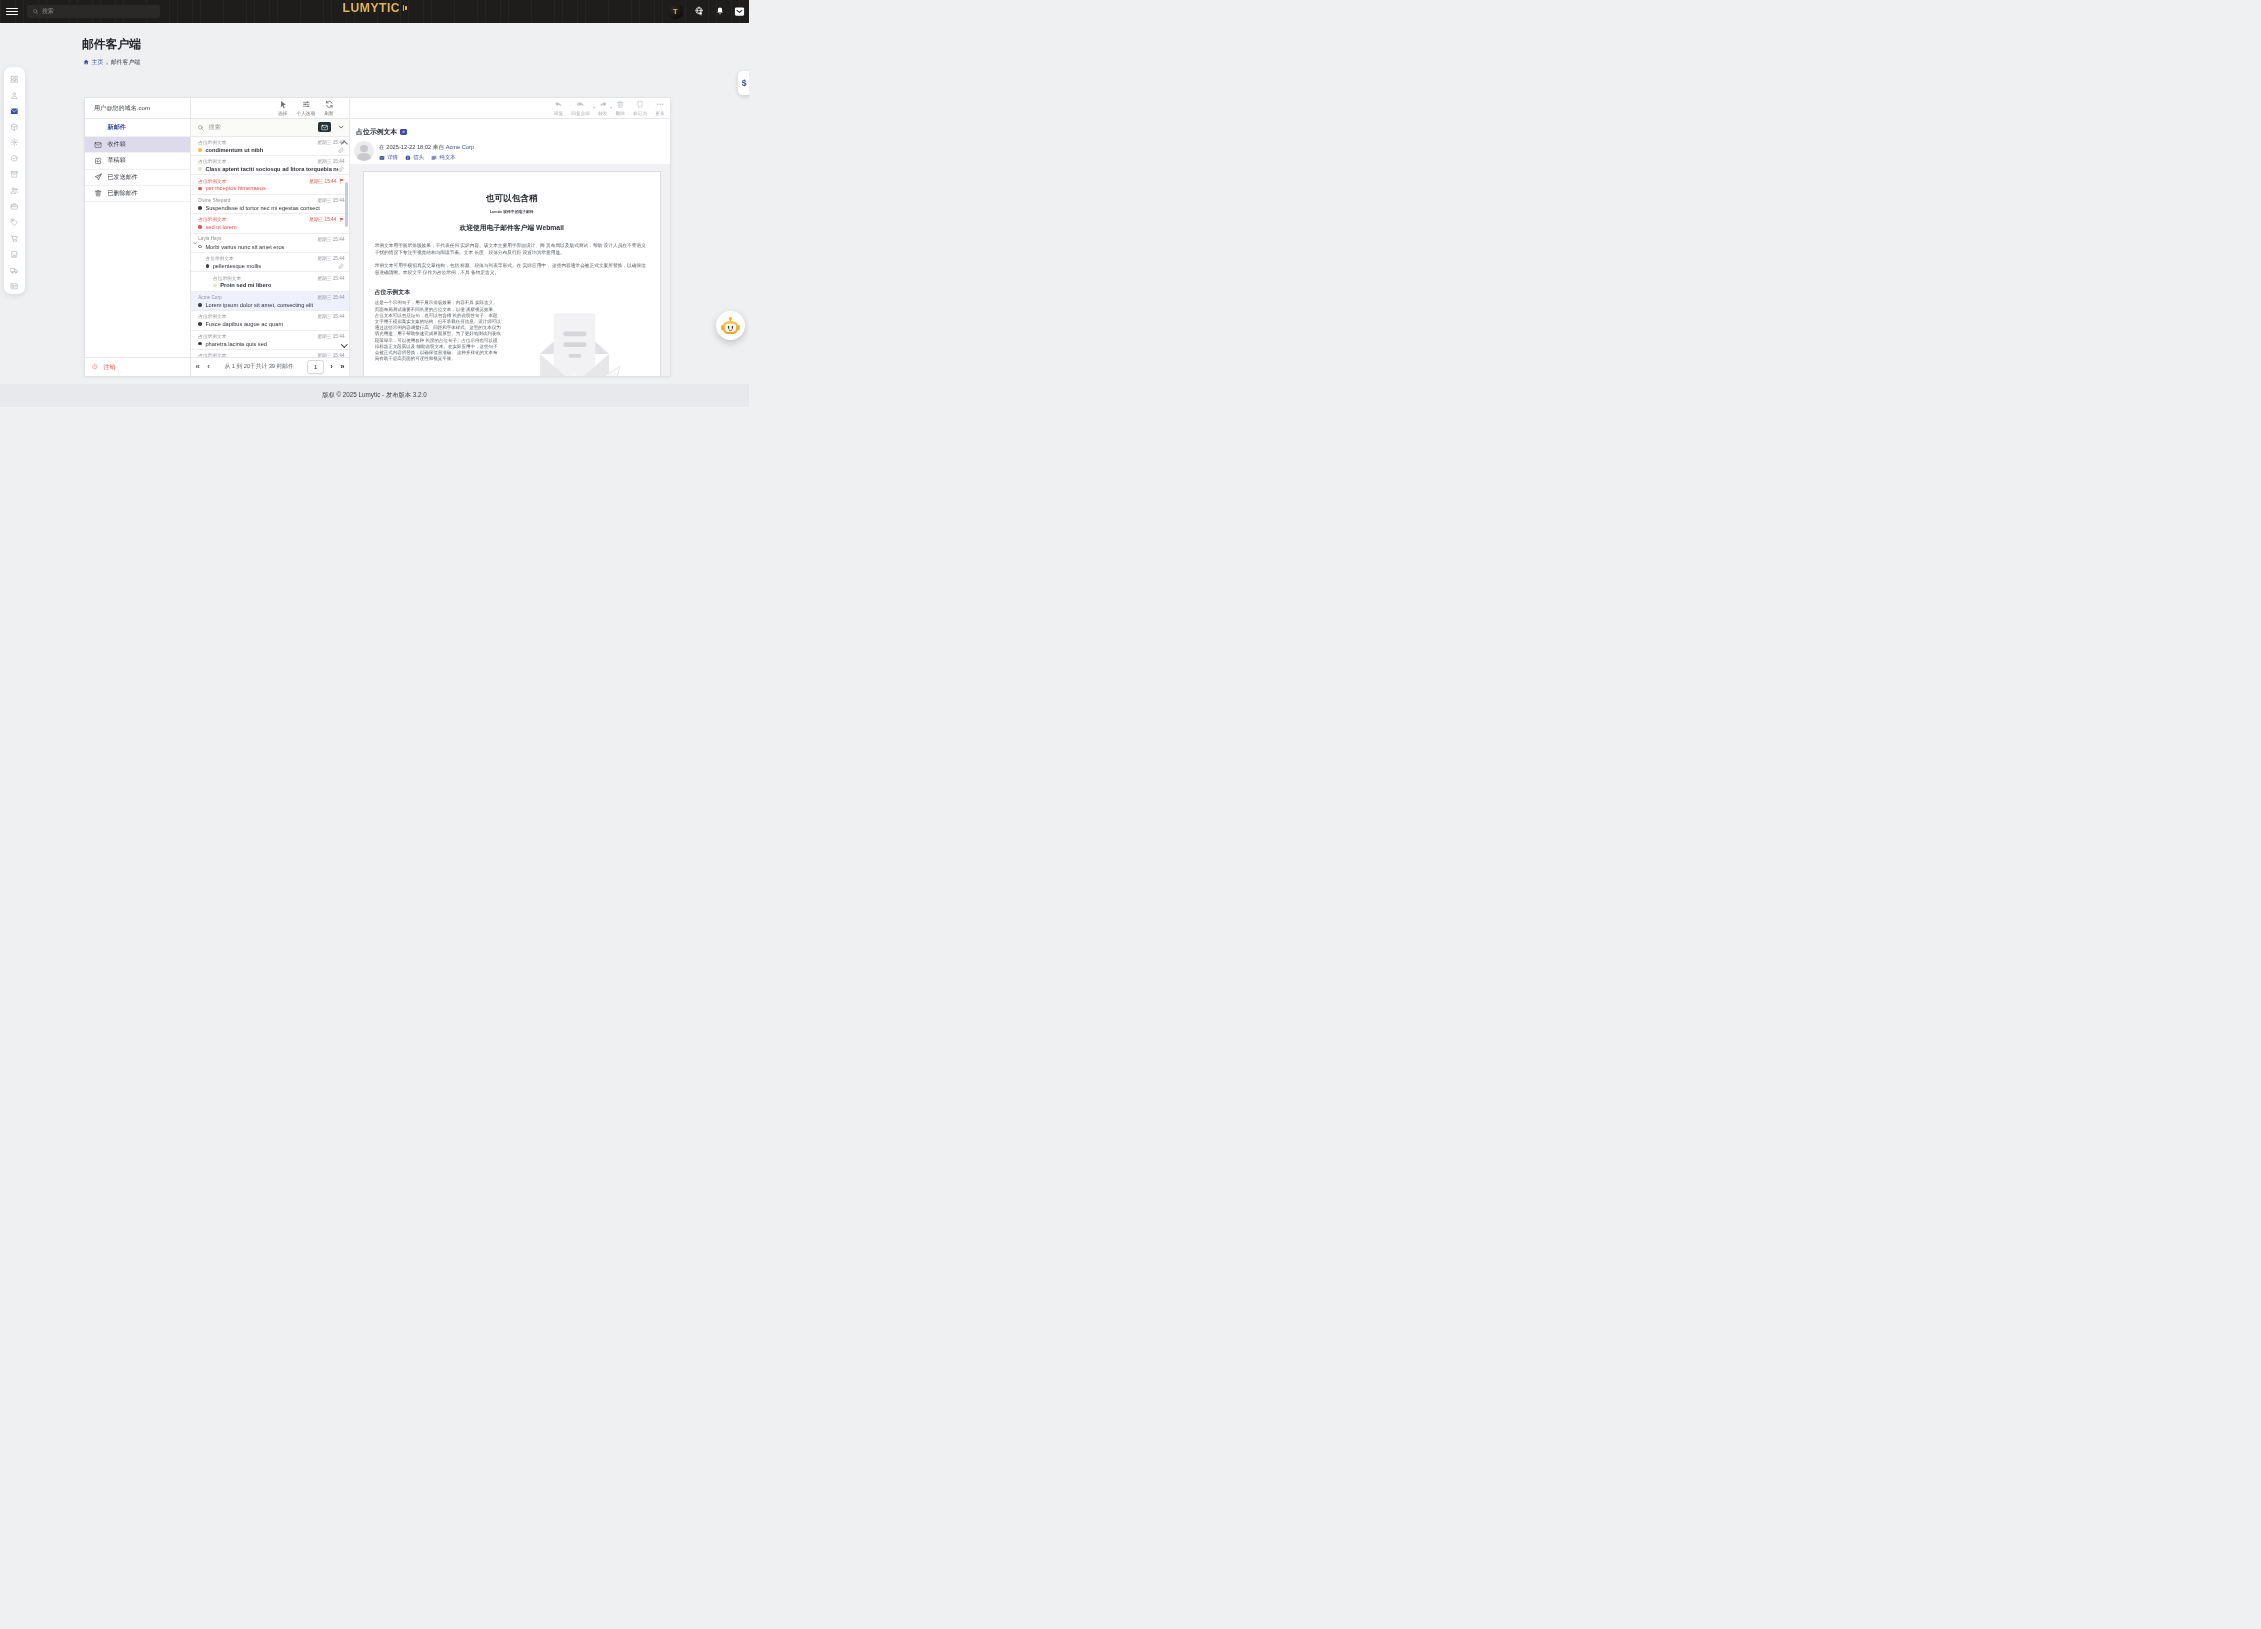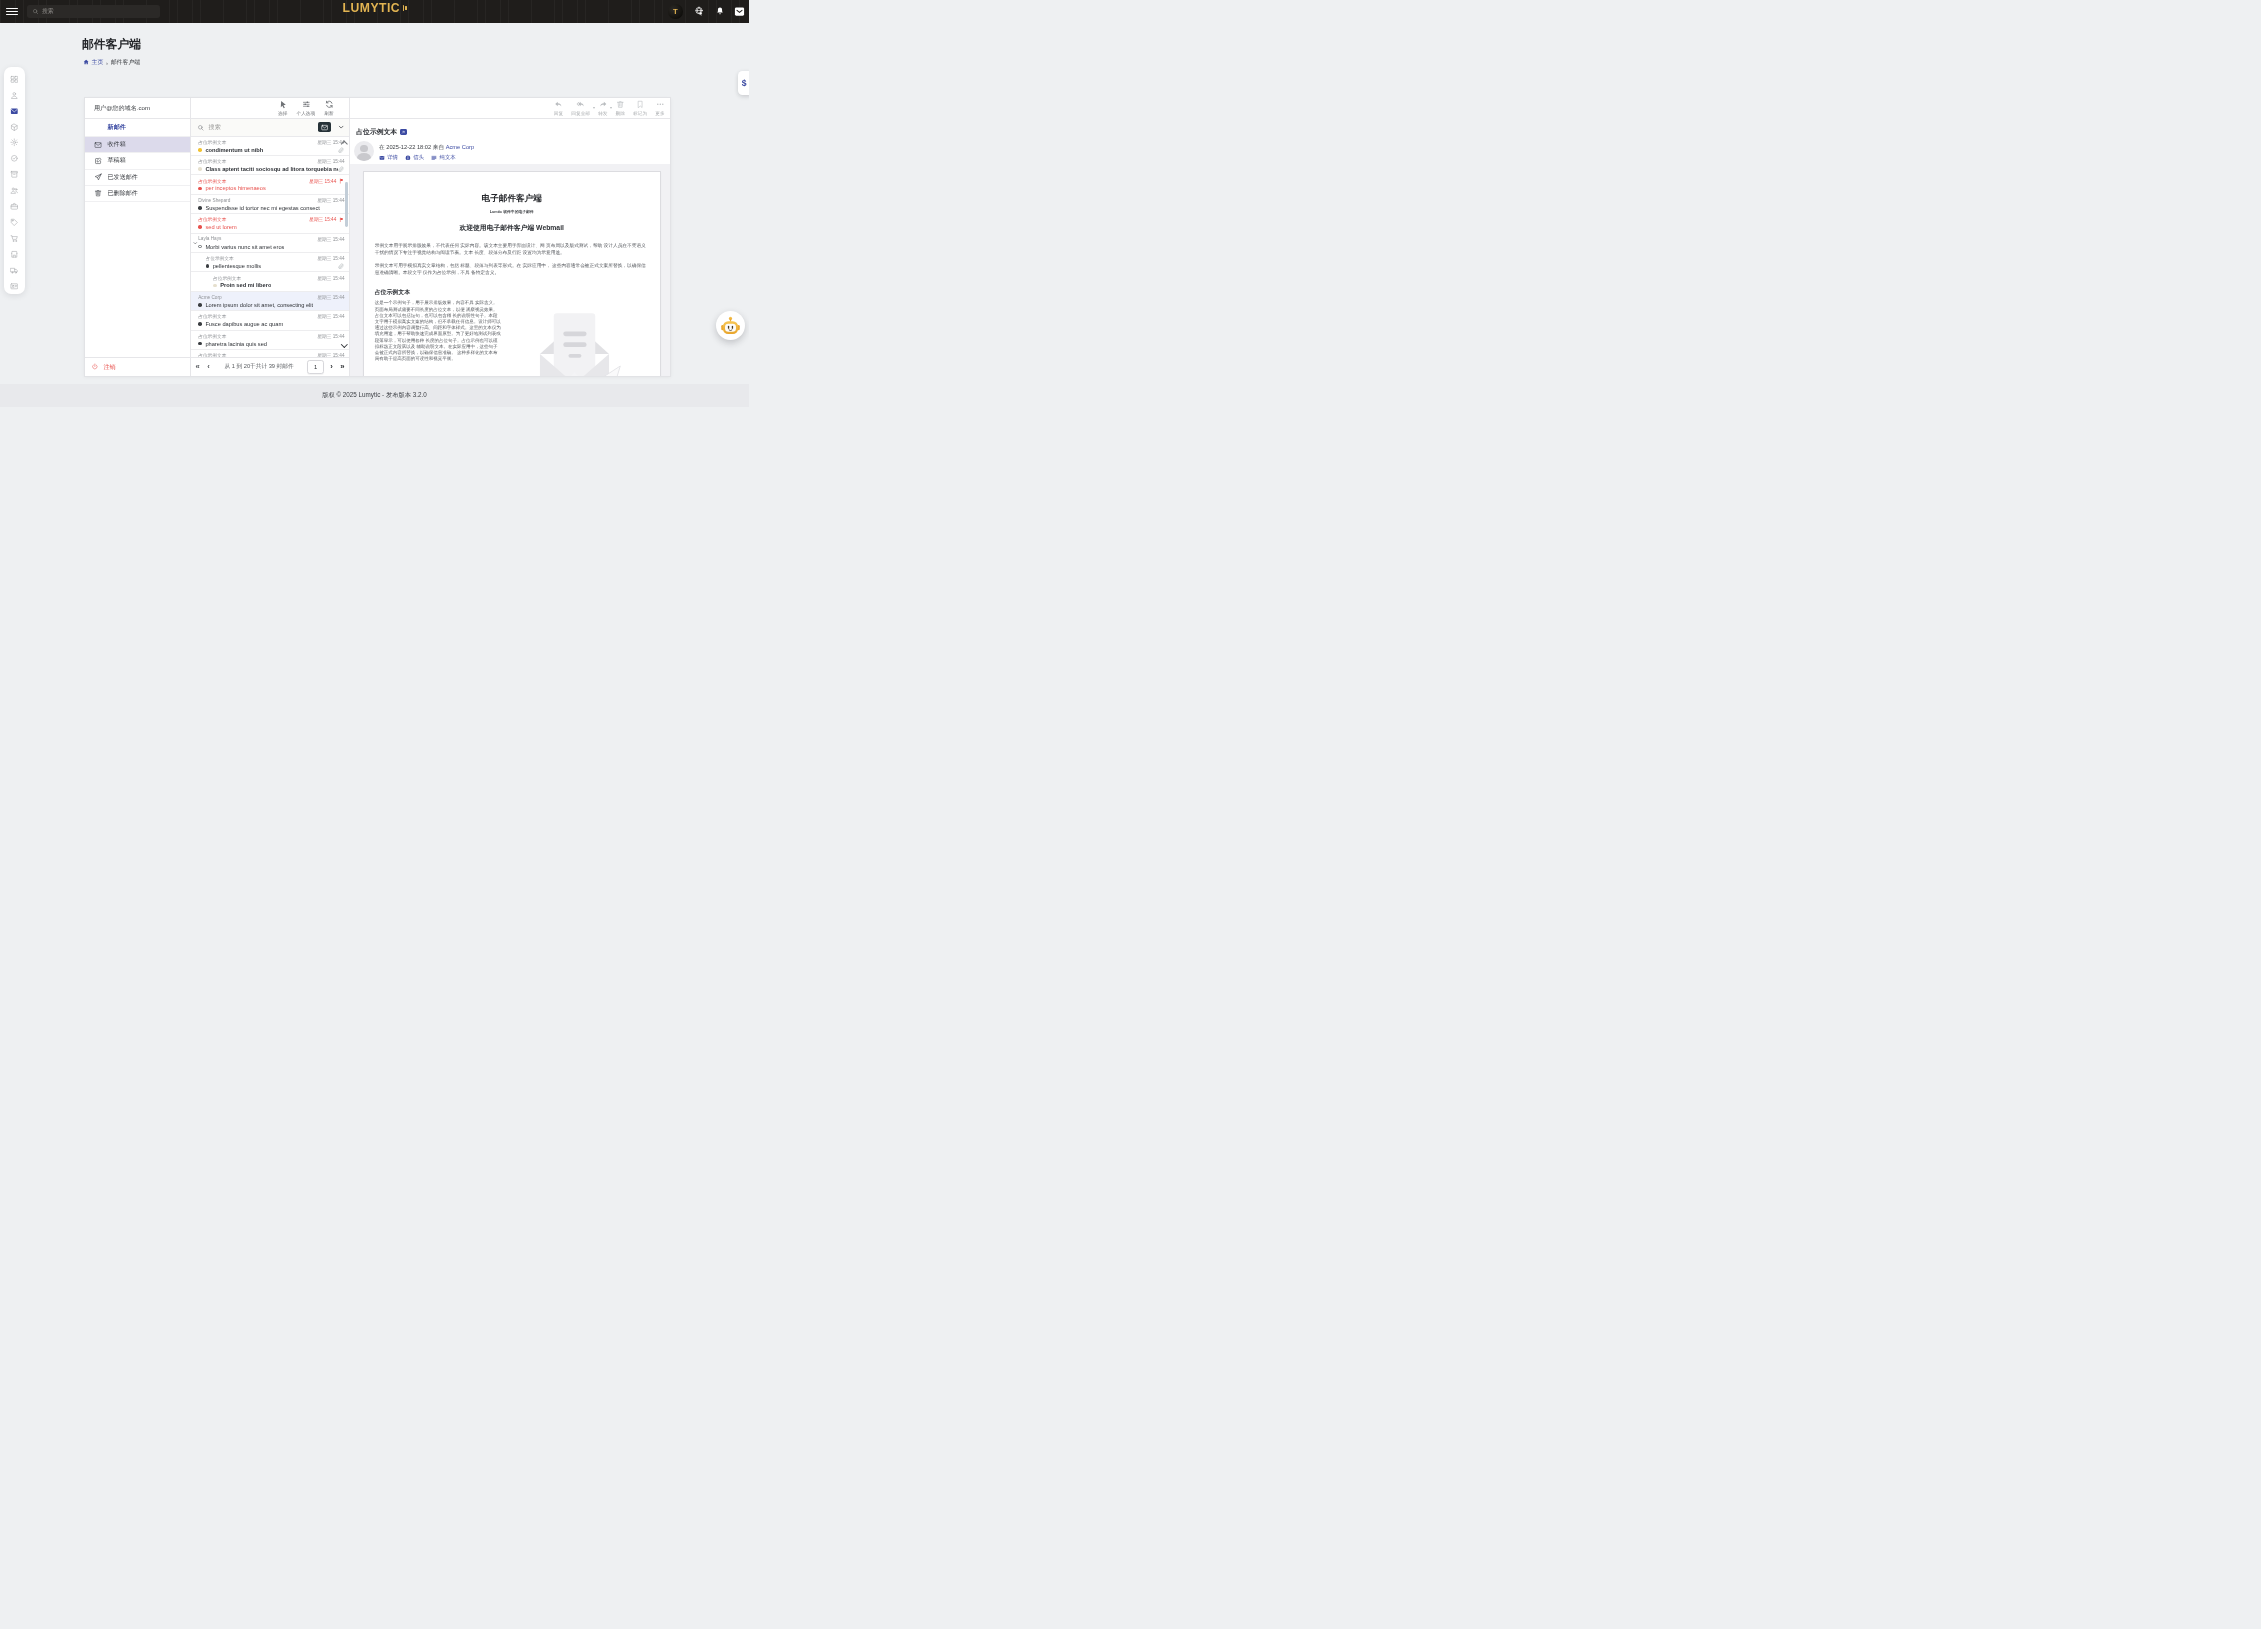--- a/index.html
+++ b/index.html
@@ -698,21 +698,21 @@
                 <svg viewBox="0 0 24 24" width="5.9" height="5.9" fill="none" stroke="#3b4aa2" stroke-width="1.6" stroke-linecap="round" stroke-linejoin="round">
                   <path d="M4 5.5h16M4 10h16M4 14.5h16M4 19h10" stroke-width="2.6"></path>
                 </svg>
               </span>
               <span>纯文本</span>
             </span>
           </div>
       </div>
       <div class="rd-content">
         <div class="mail-doc">
-          <div class="doc-title">电子邮件客户端</div>
+          <div class="doc-title">也可以包含稍</div>
           <div class="doc-sub">Lumtic 软件中的电子邮件</div>
           <div class="doc-head">欢迎使用电子邮件客户端 Webmail</div>
           <div class="doc-p">示例文本用于展示排版效果，不代表任何 实际内容。该文本主要用于界面设计、网 页布局以及版式测试，帮助 设计人员在不受语义干扰的情况下专注于视觉结构与阅读节奏。文本 长度、段落分布及行距 设置均为示意用途。</div>
           <div class="doc-p">示例文本可用于模拟真实文章结构，包括 标题、段落与列表等形式。在 实际应用中， 这些内容通常会被正式文案所替换，以确保信息准确清晰。本段文字 仅作为占位示例，不具 备特定含义。</div>
           <div class="doc-sec-title">占位示例文本</div>
           <div class="doc-sec">
             <p class="doc-sec-p">这是一个示例句子，用于展示排版效果，内容不具 实际含义。页面布局测试需要不同长度的占位文本，以便 观察视觉效果。占位文本可以包括短句，也可以包含稍 长的说明性句子。本段文字用于模拟真实文案的结构，但不承载任何信息。设计师可以通过这些示例内容调整行高、间距和字体样式。这里的文本仅为填充用途，用于帮助快速完成界面原型。为了更好地测试列表或段落显示，可以使用各种 长度的占位句子。占位示例也可以模拟标题正文段落以及 辅助说明文本。在实际应用中，这些句子会被正式内容所替换，以确保信息准确。 这种多样化的文本布局有助于提高页面的可读性和视觉平衡。</p>
             <div class="doc-illo">
               <svg width="95" height="106" viewBox="0 0 220 245">
                 <polygon points="30,120 110,48 190,120" fill="#e1e1e4"></polygon>

